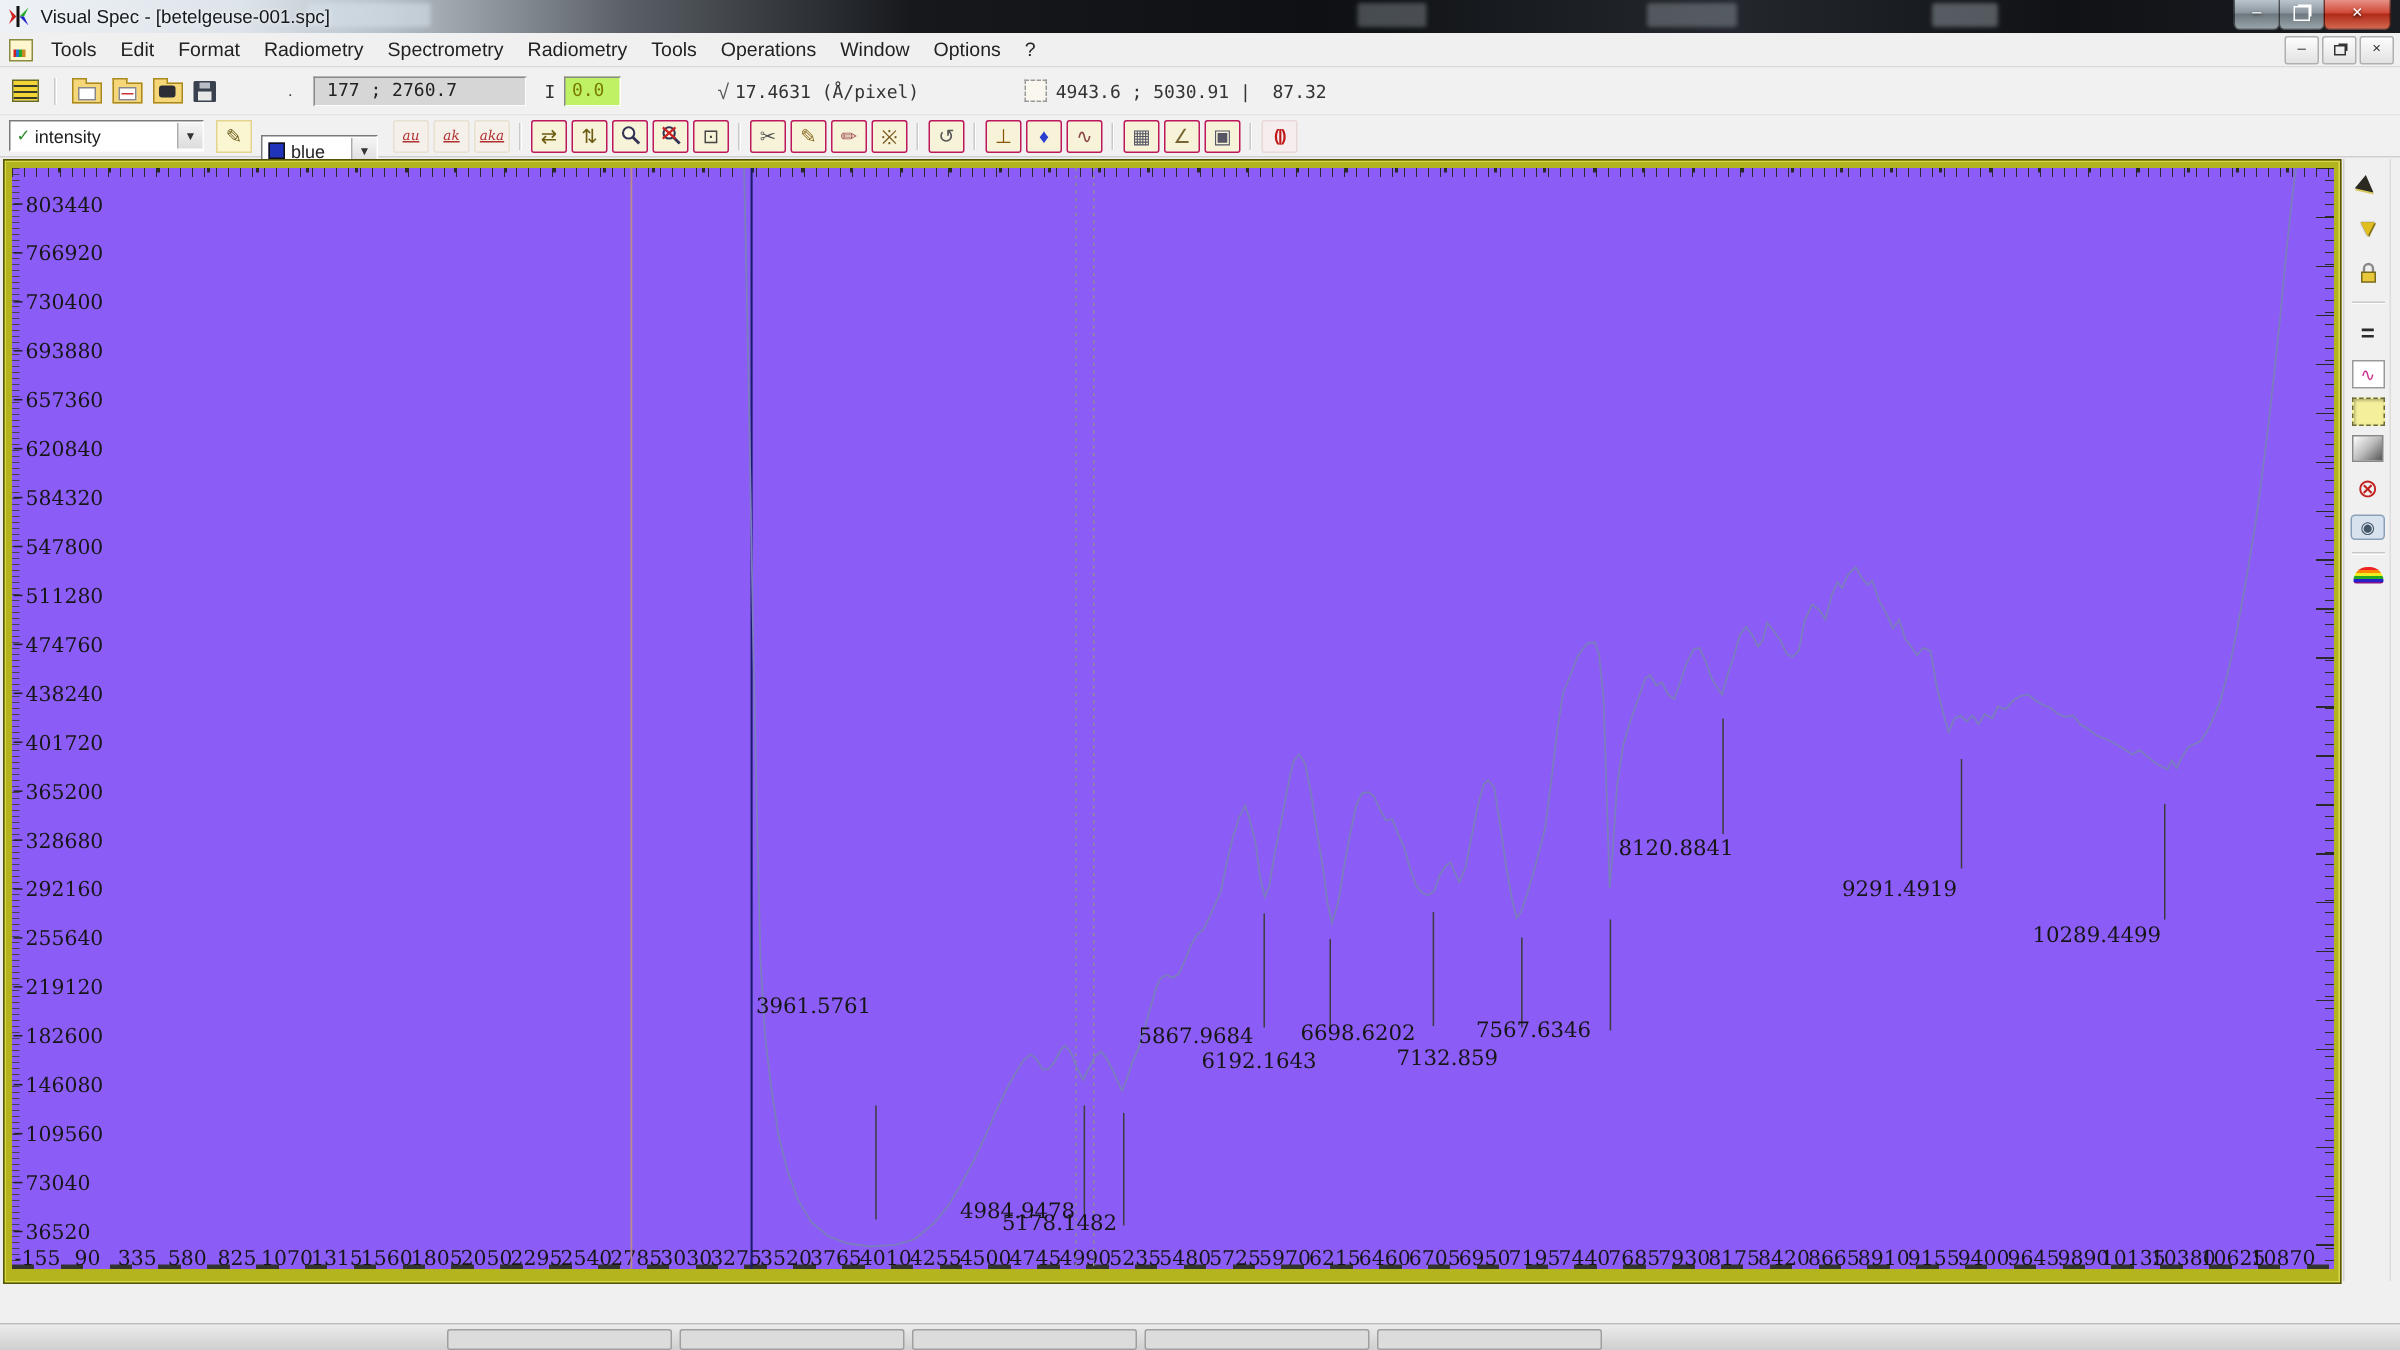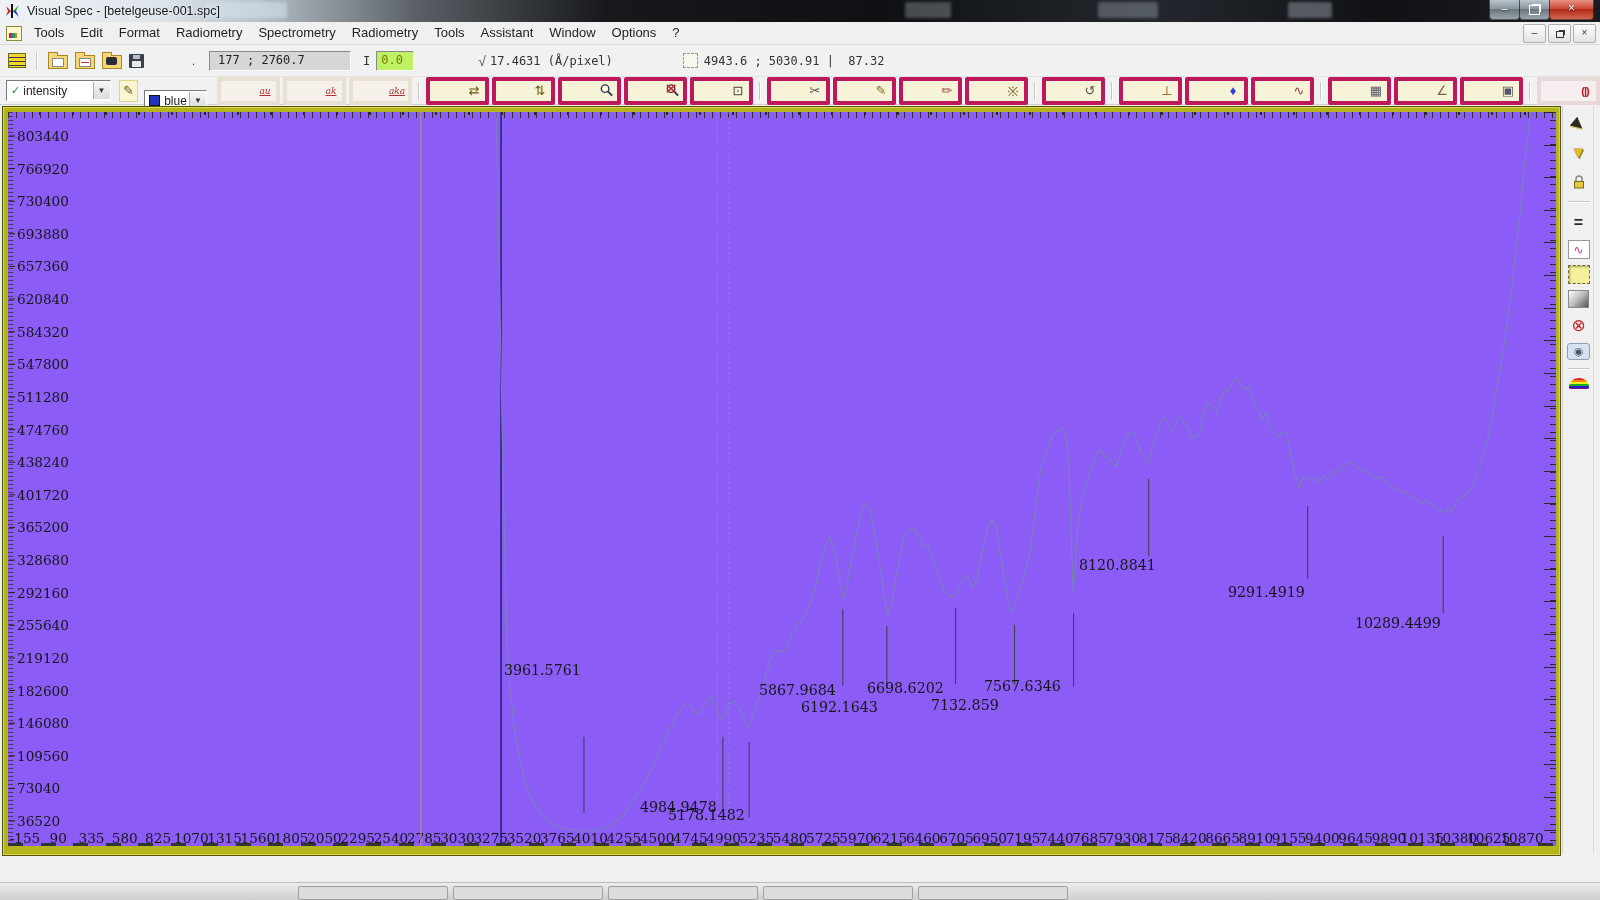--- a/index.html
+++ b/index.html
@@ -70,21 +70,21 @@
     display:flex;align-items:center;font-size:12px;color:#222;position:relative;margin-left:6px;}
   .dd-check{color:#2a8a2a;font-size:11px;margin:0 3px 0 4px;}
   .dd-swatch{width:9px;height:9px;background:#2233bb;border:1px solid #111;margin:0 4px 0 4px;}
   .dd-arrow-btn{margin-left:auto;width:16px;height:17px;background:linear-gradient(#f5f5f5,#dcdcdc);
     border-left:1px solid #aaa;text-align:center;font-size:8px;line-height:17px;color:#333;}
   .dd1{width:128px;}.dd2{width:76px;margin-top:20px;}
   .pen-btn{width:22px;height:20px;margin-left:8px;background:#fbf6d2;border:1px solid #e2d48e;
     text-align:center;font-size:13px;line-height:19px;color:#6a5a1a;}
   .tb2-icons{display:flex;align-items:center;margin-left:10px;gap:3px;}
   .tbi{width:22px;height:20px;display:flex;align-items:center;justify-content:center;
-    font-size:13px;color:#665a20;background:#f7f3d8;border:4px solid #be185d;border-radius:2px;padding-left:33px;}
+    font-size:13px;color:#665a20;background:#f7f3d8;border:1px solid #be185d;border-radius:2px;}
   .tbi.red-text{font-family:"DejaVu Serif",serif;font-style:italic;font-size:9px;color:#b03030;
     text-decoration:underline;background:#f5f0ea;border-color:#e8e0d0;}
   .tbi.red-audio{color:#c01818;font-weight:bold;font-size:11px;letter-spacing:-1px;background:#f6eeee;border-color:#e8d8d8;}
 
   
   .plot-frame{position:absolute;left:2px;top:106px;width:1557px;height:748px;
     background:#b4b41e;border:1px solid #55550a;box-shadow:inset 0 0 0 1px #d8d84a;}
   .plot-canvas{position:absolute;left:8px;top:112px;width:1548px;height:734px;background:#8b5cf6;}
   .ruler-top{position:absolute;left:0;top:0;width:1548px;height:6px;
     background:repeating-linear-gradient(90deg,#2a2a2a 0 1px,transparent 1px 8px),
@@ -161,21 +161,21 @@
   <div class="menubar">
     <span class="child-icon"></span>
     <div id="menu-items" style="display:flex">
         <div class="menu-item">Tools</div>
         <div class="menu-item">Edit</div>
         <div class="menu-item">Format</div>
         <div class="menu-item">Radiometry</div>
         <div class="menu-item">Spectrometry</div>
         <div class="menu-item">Radiometry</div>
         <div class="menu-item">Tools</div>
-        <div class="menu-item">Assistant</div>
+        <div class="menu-item">Operations</div>
         <div class="menu-item">Window</div>
         <div class="menu-item">Options</div>
         <div class="menu-item">?</div>
       </div>
     <div class="mdi-group">
       <div class="mdi-btn">–</div>
       <div class="mdi-btn"><span class="mdi-restore-glyph"></span></div>
       <div class="mdi-btn">×</div>
     </div>
   </div>

